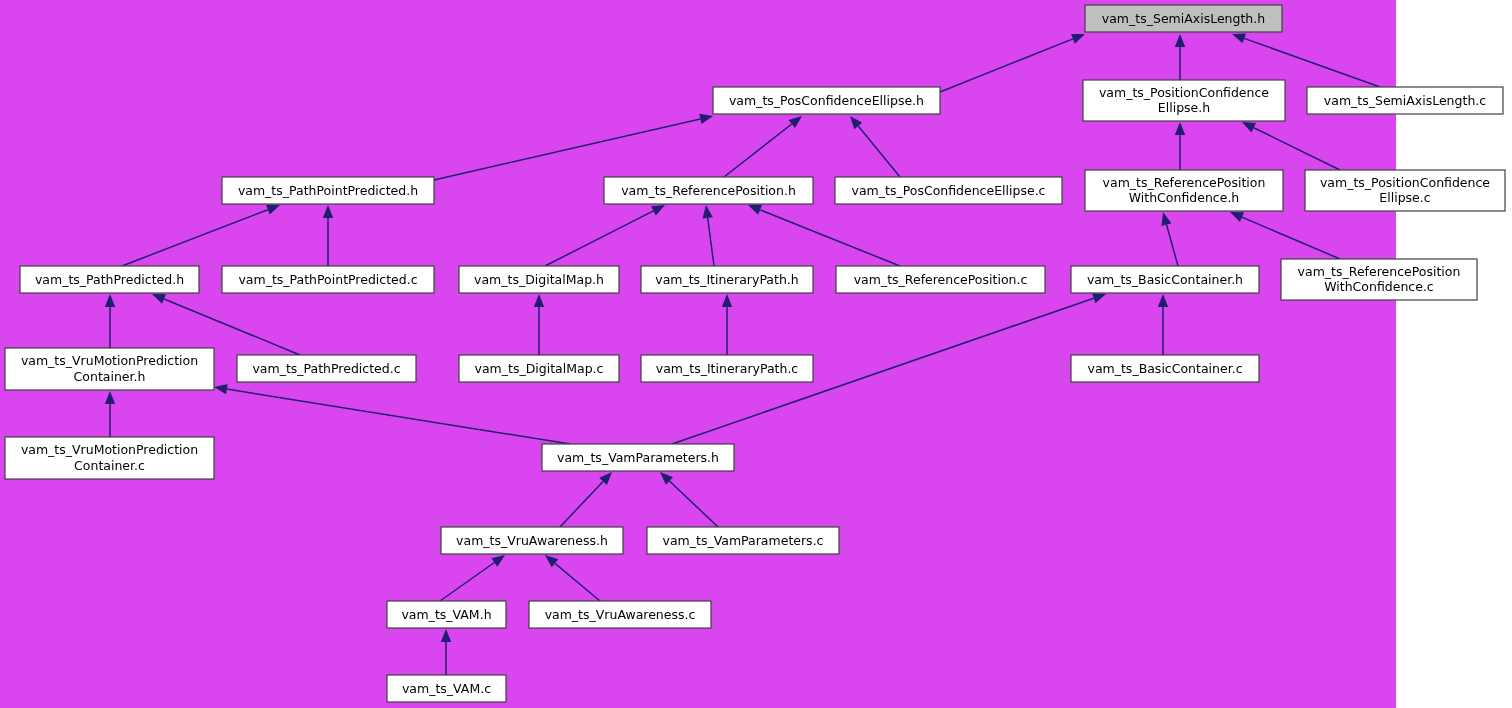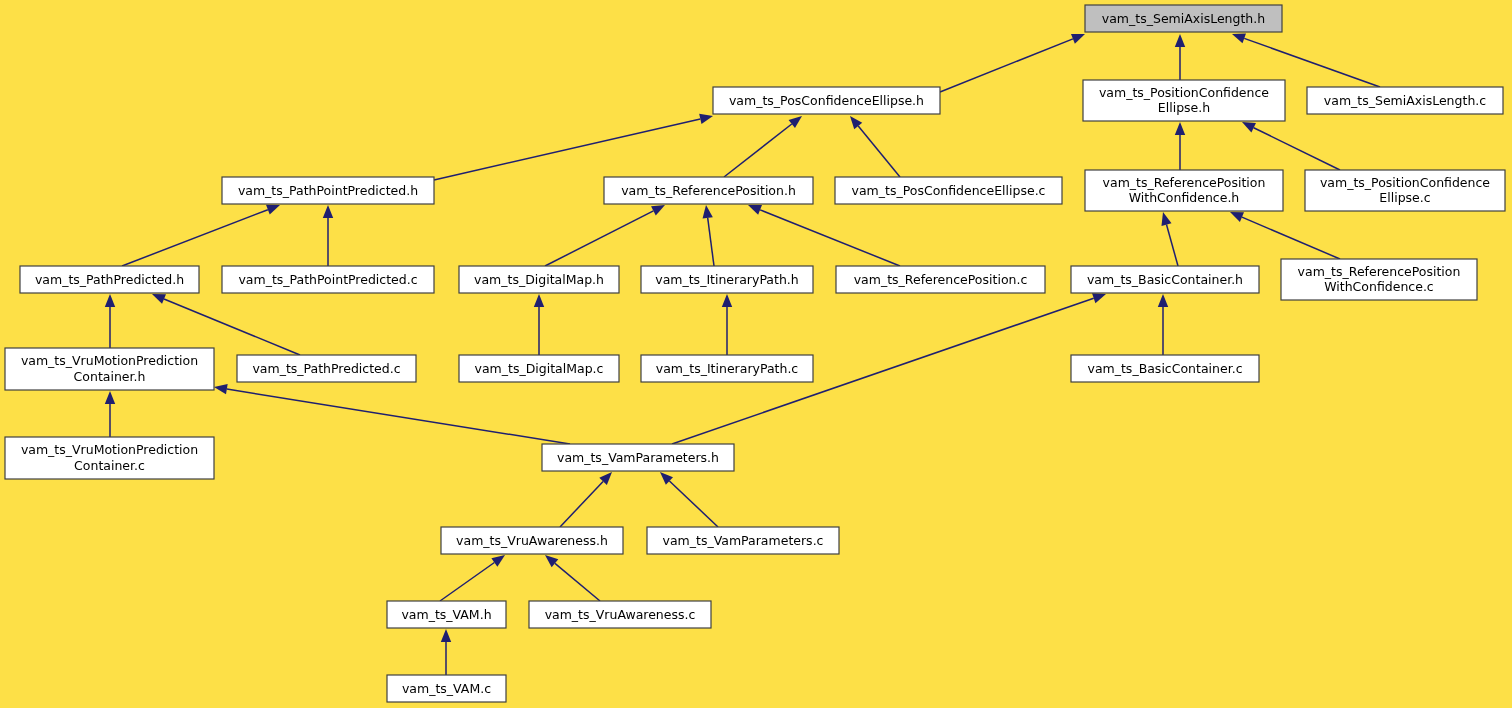--- a/index.html
+++ b/index.html
@@ -8,23 +8,23 @@
     background: #ffffff;
   }
   body {
     width: 1512px;
     height: 708px;
     font-family: "DejaVu Sans", "Liberation Sans", sans-serif;
     overflow: hidden;
   }
   #graph-root {
     position: relative;
-    width: 1512px;
+    width: 1396px;
     height: 708px;
-    background: #fde047;
+    background: #d946ef;
   }
   #graph-svg {
     position: absolute;
     left: 0;
     top: 0;
     width: 1512px;
     height: 708px;
     display: block;
   }
   .node-box {

